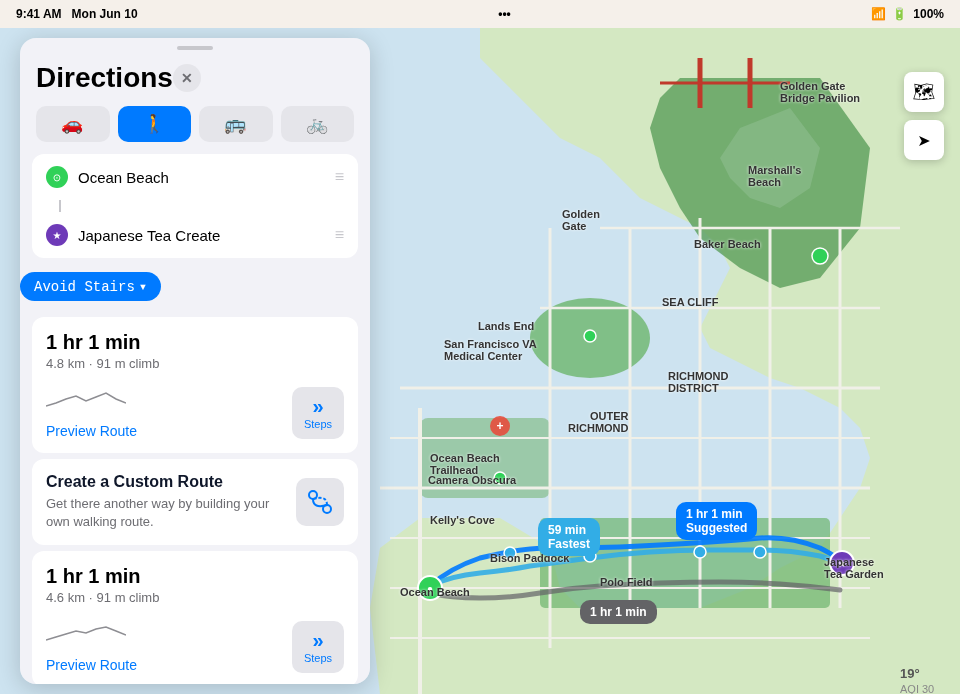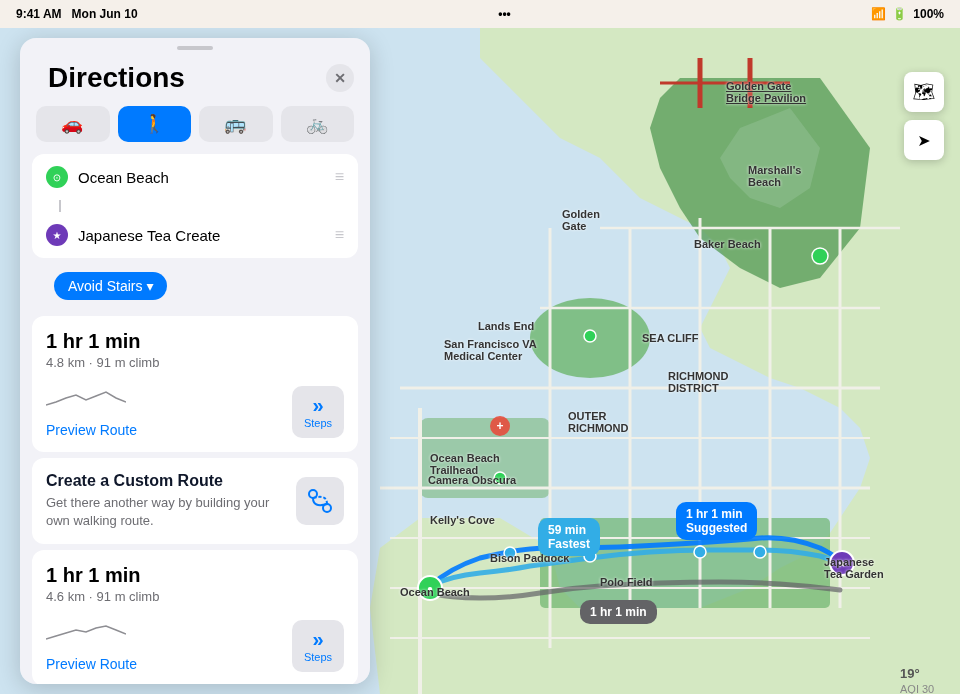--- a/index.html
+++ b/index.html
@@ -90,23 +90,21 @@
       width: 36px;
       height: 4px;
       background: #c7c7cc;
       border-radius: 2px;
       margin: 8px auto 0;
     }
 
     .panel-header {
       display: flex;
       align-items: center;
-      justify-content: space-between;
       padding: 12px 16px 8px;
-      margin-left: 12px;
     }
     .panel-title {
       font-size: 28px;
       font-weight: 700;
       color: #000;
     }
     .close-btn {
       width: 28px;
       height: 28px;
       background: #e5e5ea;
@@ -180,21 +178,22 @@
     }
     .stops-connector {
       width: 2px;
       height: 12px;
       background: #c7c7cc;
       margin-left: 27px;
     }
 
     
     .filter-row {
-      padding: 6px 34px 10px;
+      padding: 6px 0 10px;
+      font-family: Liberation Mono, monospace;
     }
     .avoid-btn {
       display: inline-flex;
       align-items: center;
       gap: 4px;
       background: #007aff;
       color: white;
       border-radius: 20px;
       padding: 6px 14px;
       font-size: 14px;
@@ -403,26 +402,26 @@
     <circle cx="590" cy="528" r="6" fill="#32ade6" stroke="white" stroke-width="1.5"></circle>
     <circle cx="700" cy="524" r="6" fill="#32ade6" stroke="white" stroke-width="1.5"></circle>
     <circle cx="760" cy="524" r="6" fill="#32ade6" stroke="white" stroke-width="1.5"></circle>
     <circle cx="820" cy="228" r="8" fill="#30d158" stroke="white" stroke-width="1.5"></circle>
 
     <text x="900" y="650" fill="#555" font-size="13" font-weight="600">19°</text>
     <text x="900" y="665" fill="#888" font-size="11">AQI 30</text>
   </svg>
 
   
-  <div class="map-label" style="top: 52px; left: 726px; text-decoration: underline;">Golden Gate<br>Bridge Pavilion</div>
+  <div class="map-label" style="top: 52px; left: 780px;">Golden Gate<br>Bridge Pavilion</div>
   <div class="map-label" style="top: 136px; left: 748px;">Marshall's<br>Beach</div>
   <div class="map-label" style="top: 210px; left: 686px; padding-left: 8px;">Baker Beach</div>
-  <div class="map-label" style="top: 268px; left: 642px; margin-top: 36px;">SEA CLIFF</div>
+  <div class="map-label" style="top: 268px; left: 662px;">SEA CLIFF</div>
   <div class="map-label" style="top: 292px; left: 478px;">Lands End</div>
-  <div class="map-label" style="top: 382px; left: 568px;">OUTER<br>RICHMOND</div>
+  <div class="map-label" style="top: 382px; left: 568px; text-align: right;">OUTER<br>RICHMOND</div>
   <div class="map-label" style="top: 342px; left: 668px;">RICHMOND<br>DISTRICT</div>
   <div class="map-label" style="top: 180px; left: 562px;">Golden<br>Gate</div>
   <div class="map-label" style="top: 558px; left: 400px;">Ocean Beach</div>
   <div class="map-label" style="top: 528px; left: 824px;">Japanese<br>Tea Garden</div>
   <div class="map-label" style="top: 310px; left: 444px;">San Francisco VA<br>Medical Center</div>
   <div class="map-label" style="top: 424px; left: 430px;">Ocean Beach<br>Trailhead</div>
   <div class="map-label" style="top: 446px; left: 428px;">Camera Obscura</div>
   <div class="map-label" style="top: 486px; left: 430px;">Kelly's Cove</div>
   <div class="map-label" style="top: 524px; left: 490px;">Bison Paddock</div>
   <div class="map-label" style="top: 548px; left: 600px;">Polo Field</div>

